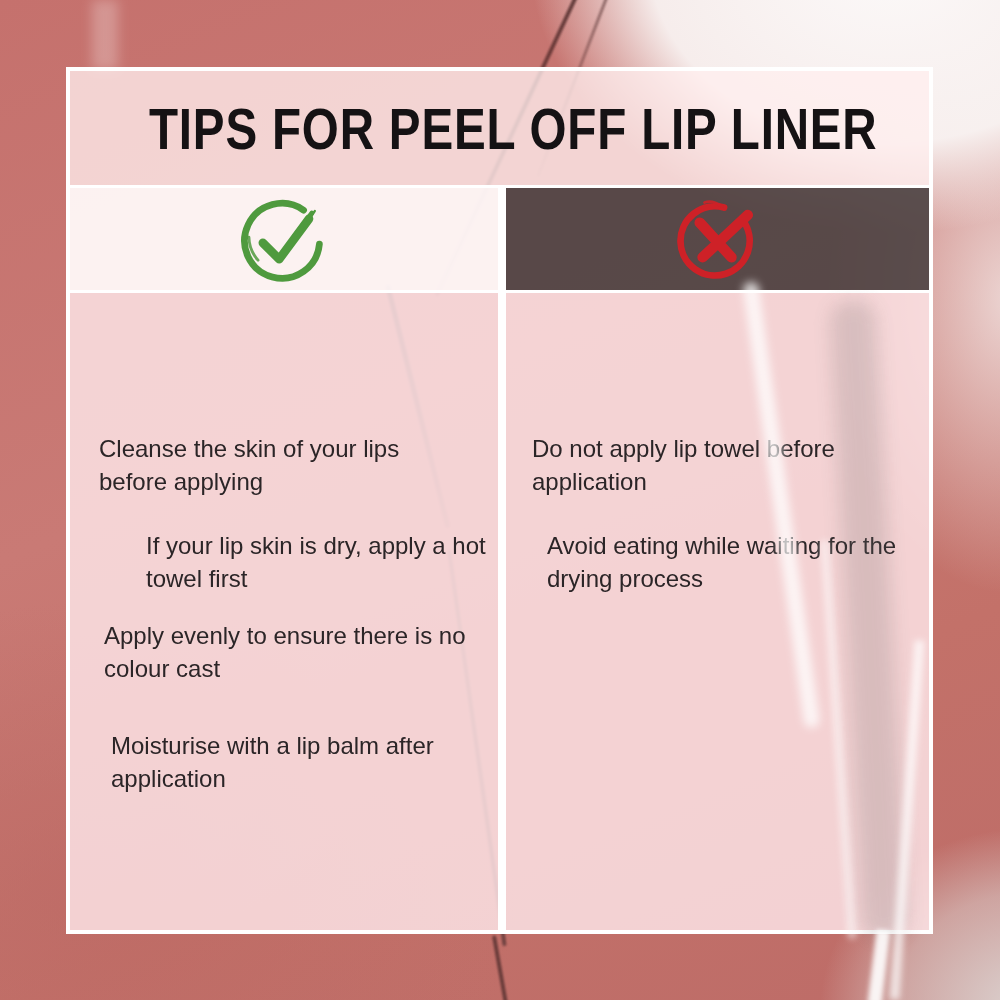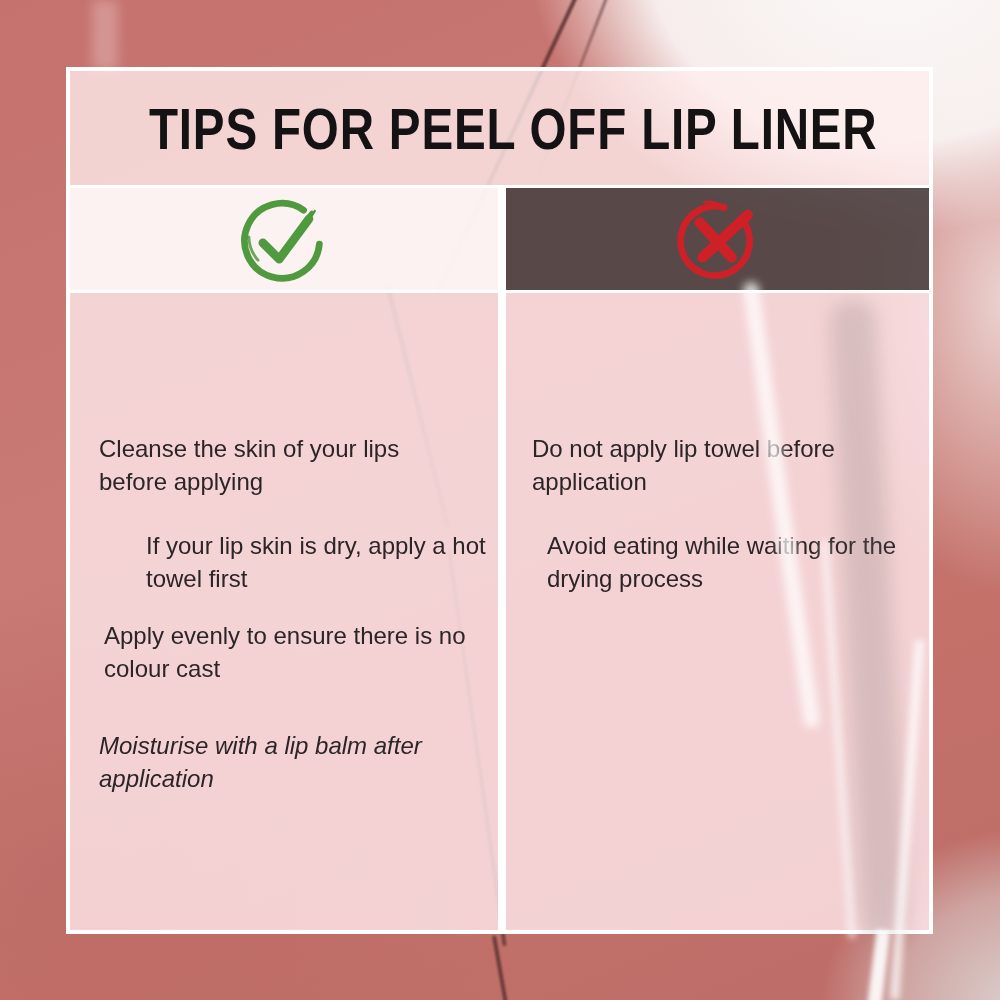--- a/index.html
+++ b/index.html
@@ -80,21 +80,21 @@
     background:rgba(80,69,69,0.93);
     display:flex; align-items:center; justify-content:center;
   }
   .col{ position:relative; background:rgba(252,226,228,0.86); }
   .tip{
     position:absolute; font-size:24px; line-height:33px; color:#2b2527;
   }
   .do-col  .tip:nth-of-type(1){ top:139px; left:29px; width:365px; }
   .do-col  .tip:nth-of-type(2){ top:236px; left:40px; width:365px;margin-left:36px; }
   .do-col  .tip:nth-of-type(3){ top:326px; left:34px; width:368px; }
-  .do-col  .tip:nth-of-type(4){ top:436px; left:29px; width:388px;font-style:italic; }
+  .do-col  .tip:nth-of-type(4){ top:436px; left:41px; width:388px; }
   .dont-col .tip:nth-of-type(1){ top:139px; left:26px; width:402px; }
   .dont-col .tip:nth-of-type(2){ top:236px; left:41px; width:360px; }
   .dont-col .tip:nth-of-type(3){ top:326px; left:36px; width:382px;font-family:Liberation Mono, monospace; }
   .dont-col .tip:nth-of-type(4){ top:436px; left:26px; width:402px; }
   .icon-svg{ display:block; }
 </style>
 </head>
 <body>
 
 <div class="stage">

